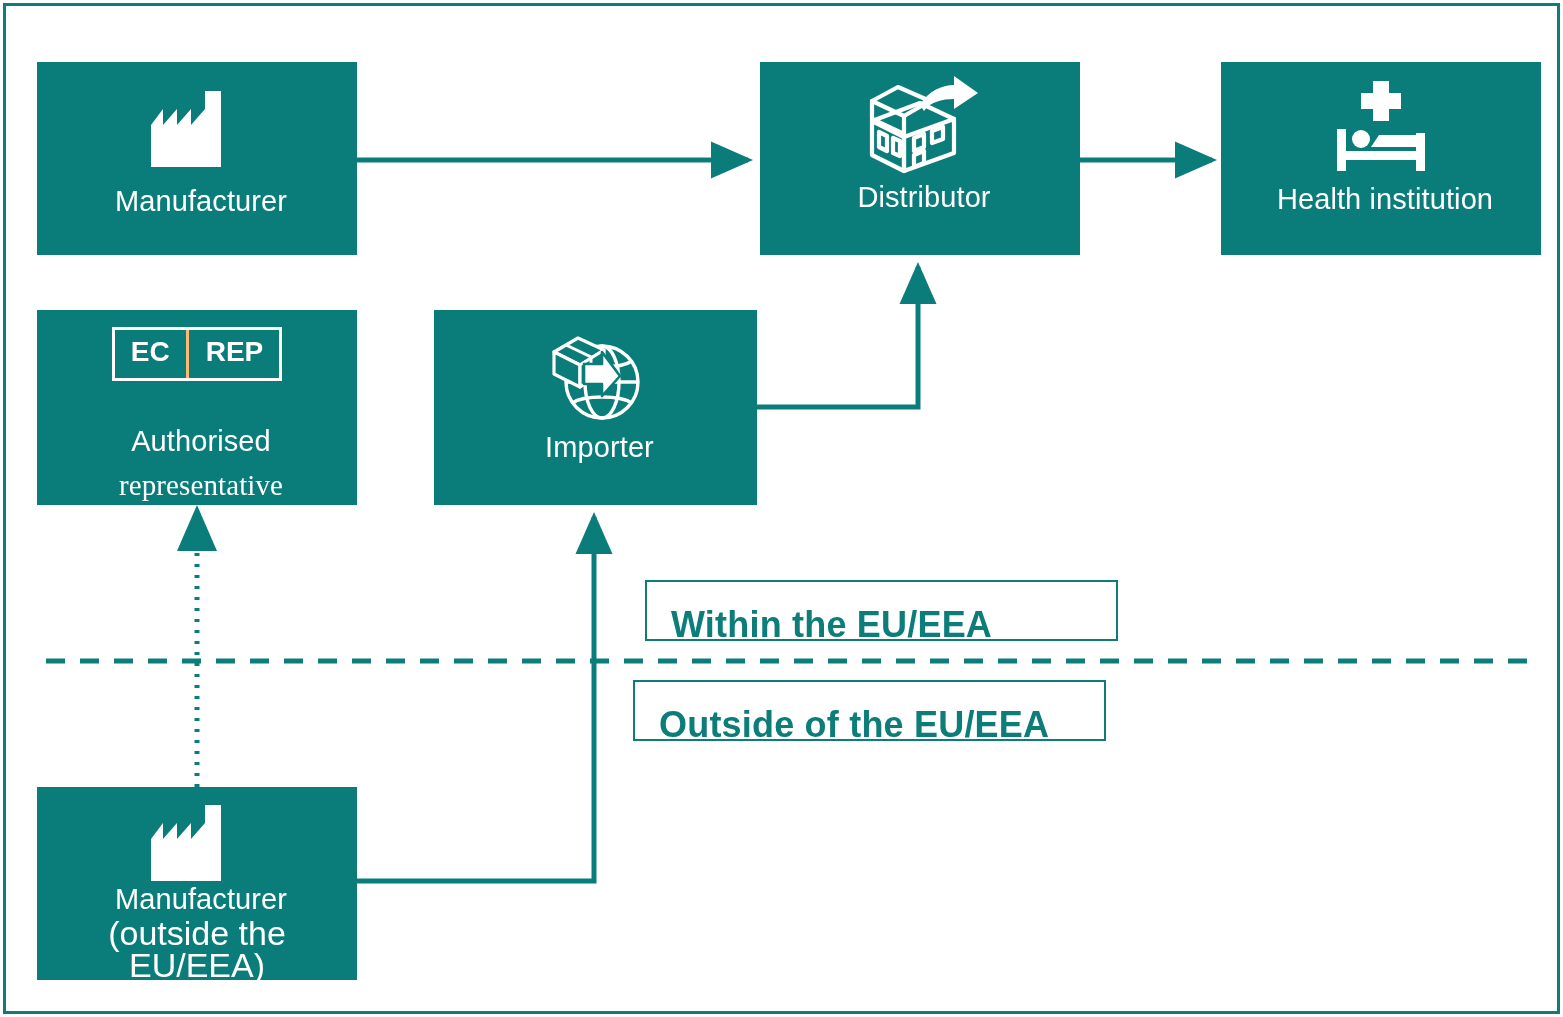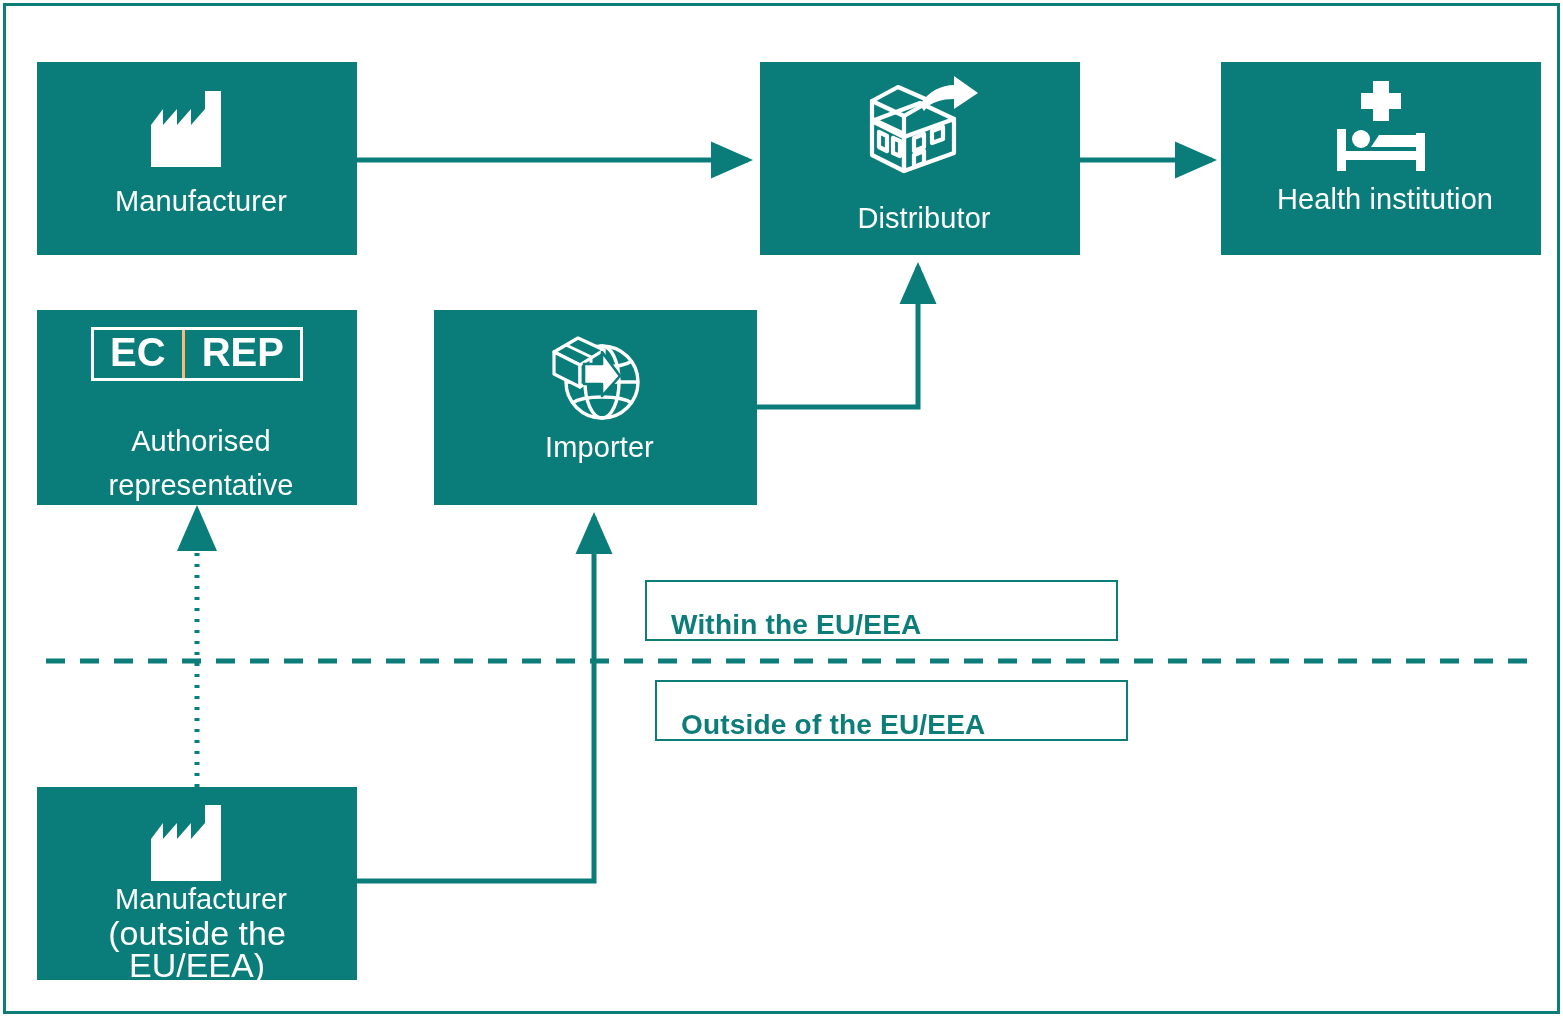--- a/index.html
+++ b/index.html
@@ -76,34 +76,34 @@
     background: #ffffff;
     border: 2px solid #0d7d7a;
     box-sizing: border-box;
     display: flex;
     align-items: center;
     padding-left: 24px;
   }
   .legend-text {
     font-family: "Liberation Sans", sans-serif;
     font-weight: bold;
-    font-size: 28px;
+    font-size: 36px;
     color: #0d7d7a;
     letter-spacing: 0.2px;
     margin-top: 29px;
   }
   .ecrep {
     display: flex;
     border: 3px solid #ffffff;
     box-sizing: border-box;
   }
   .ecrep-cell {
     font-family: "Liberation Sans", sans-serif;
     font-weight: bold;
-    font-size: 40px;
+    font-size: 28px;
     color: #ffffff;
     padding: 3px 16px 7px 16px;
     line-height: 38px;
   }
   .ecrep-cell.right {
     border-left: 3px solid #fdba74;
     padding-left: 17px;
   }
 </style>
 </head>
@@ -150,21 +150,21 @@
 
   <div class="node" style="left:37px; top:62px; width:320px; height:193px;">
     <div class="node-icon" style="height:110px; padding-top:12px;">
       <svg width="92" height="76" viewBox="0 0 92 76" aria-hidden="true">
         <path d="M0,76 L0,34 L12,18 L12,34 L26,18 L26,34 L40,18 L40,34 L54,18 L54,34 L54,0 L70,0 L70,76 Z" fill="#ffffff"></path>
       </svg>
     </div>
     <div class="node-label">Manufacturer</div>
   </div>
 
-  <div class="node" style="left:760px; top:62px; width:320px; height:193px;gap:21px;">
+  <div class="node" style="left:760px; top:62px; width:320px; height:193px;">
     <div class="node-icon" style="height:110px; padding-top:8px;">
       <svg width="124" height="100" viewBox="0 0 124 100" aria-hidden="true">
         <g fill="none" stroke="#ffffff" stroke-width="4.2" stroke-linejoin="round" stroke-linecap="round">
 
           <path d="M14,26 L40,12 L72,26 L46,41 Z"></path>
           <path d="M14,26 L14,44 L46,59 L46,41"></path>
 
           <path d="M14,46 L46,62 L46,96 L14,80 Z"></path>
           <path d="M46,62 L96,44 L96,78 L46,96 Z"></path>
           <path d="M14,46 L62,28 L96,44"></path>
@@ -202,21 +202,21 @@
   </div>
 
   <div class="node" style="left:37px; top:310px; width:320px; height:195px;">
     <div class="node-icon" style="height:82px; padding-top:14px;">
       <div class="ecrep">
         <span class="ecrep-cell">EC</span>
         <span class="ecrep-cell right">REP</span>
       </div>
     </div>
     <div class="node-label" style="line-height:48px;margin-top:33px;">Authorised</div>
-    <div class="node-label" style="line-height:40px;">representative</div>
+    <div class="node-label" style="line-height:40px;font-family:Liberation Serif, serif;">representative</div>
   </div>
 
   <div class="node" style="left:434px; top:310px; width:323px; height:195px;">
     <div class="node-icon" style="height:108px; padding-top:12px;">
       <svg width="104" height="96" viewBox="0 0 104 96" aria-hidden="true">
         <g fill="none" stroke="#ffffff" stroke-width="3.4">
 
           <circle cx="58" cy="54" r="36"></circle>
           <ellipse cx="58" cy="54" rx="17" ry="36"></ellipse>
           <line x1="22" y1="54" x2="94" y2="54"></line>
@@ -246,17 +246,17 @@
       </svg>
     </div>
     <div class="node-label" style="line-height:36px;">Manufacturer</div>
     <div class="node-sublabel">(outside the EU/EEA)</div>
   </div>
 
   <div class="legend-box" style="left:645px; top:580px; width:473px; height:61px;">
     <span class="legend-text">Within the EU/EEA</span>
   </div>
 
-  <div class="legend-box" style="left:655px; top:680px; width:473px; height:61px;">
+  <div class="legend-box" style="left:633px; top:680px; width:473px; height:61px;">
     <span class="legend-text">Outside of the EU/EEA</span>
   </div>
 
 </div>
 
 </body></html>

